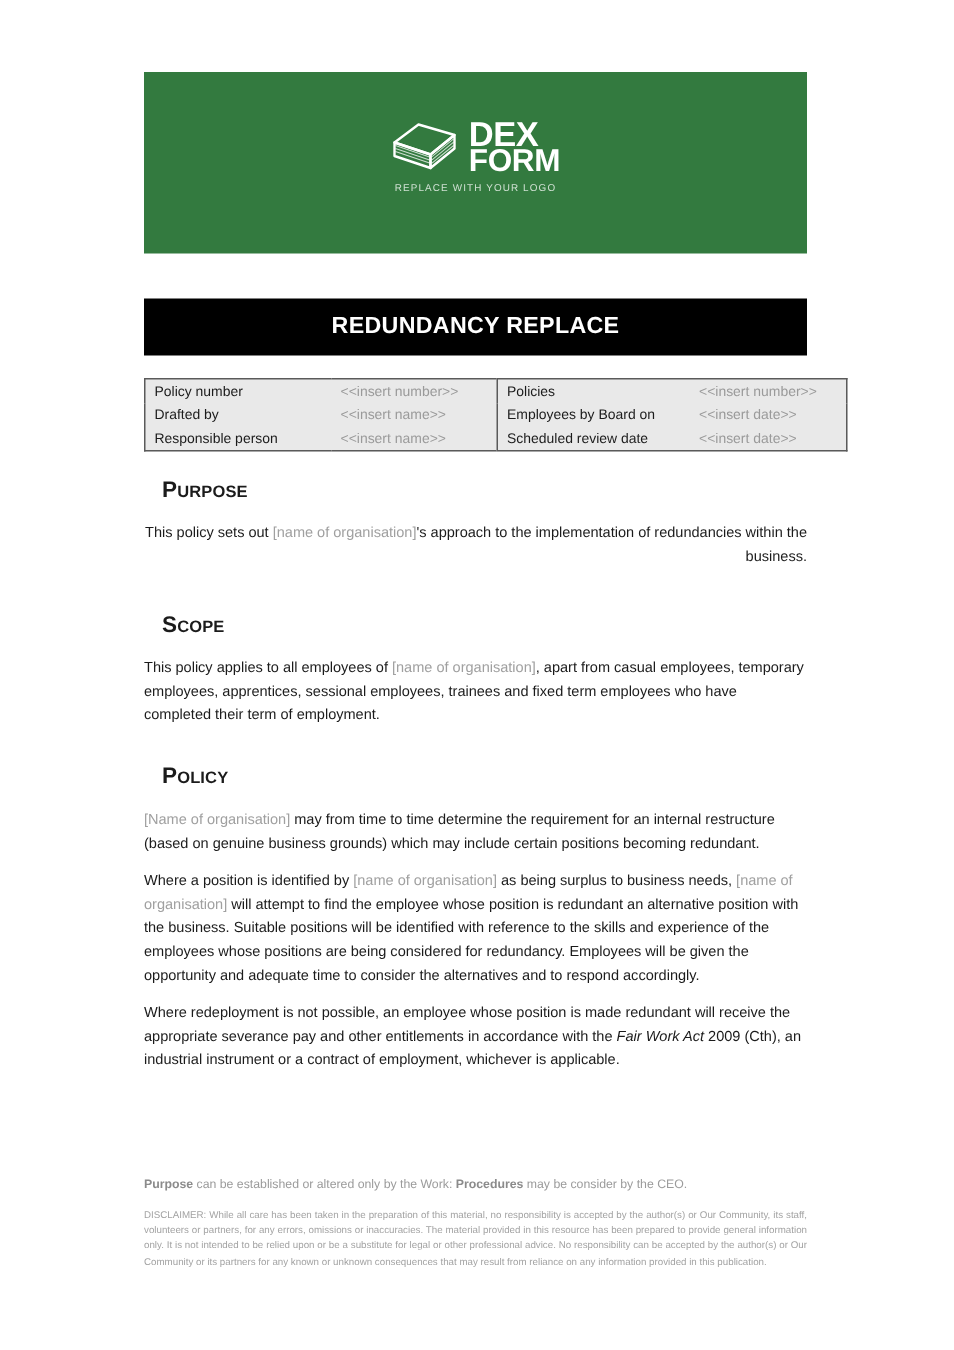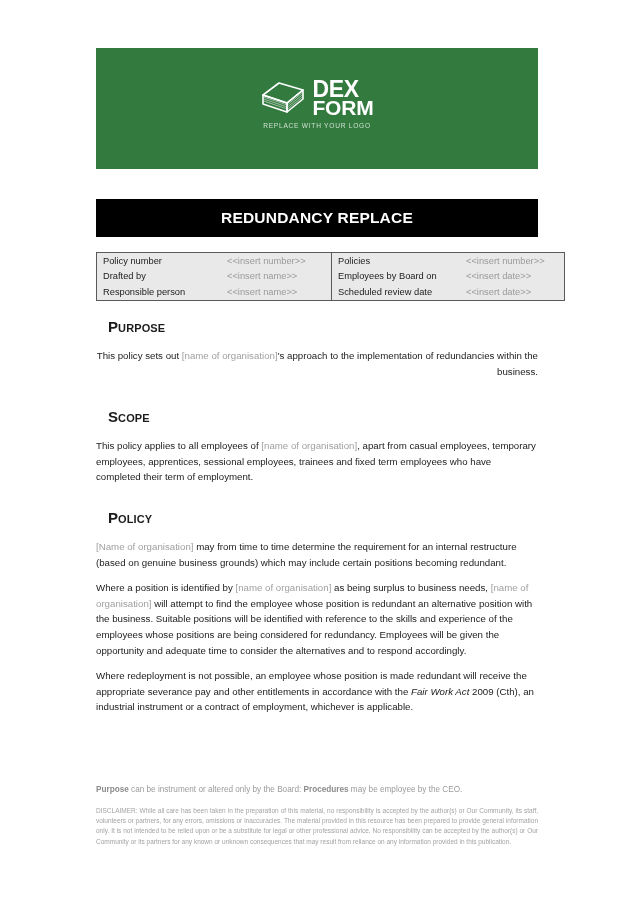--- a/index.html
+++ b/index.html
@@ -248,17 +248,17 @@
     <h2 class="heading">Policy</h2>
 
     <p class="para" style="margin-top:13px;"><span class="ph">[Name of organisation]</span><span> may from time to time determine the requirement for an internal restructure (based on genuine business grounds) which may include certain positions becoming redundant.</span></p>
 
 
     <p class="para"><span>Where a position is identified by </span><span class="ph">[name of organisation]</span><span> as being surplus to business needs, </span><span class="ph">[name of organisation]</span><span> will attempt to find the employee whose position is redundant an alternative position with the business. Suitable positions will be identified with reference to the skills and experience of the employees whose positions are being considered for redundancy. Employees will be given the opportunity and adequate time to consider the alternatives and to respond accordingly.</span></p>
 
     <p class="para"><span>Where redeployment is not possible, an employee whose position is made redundant will receive the appropriate severance pay and other entitlements in accordance with the </span><span class="it">Fair Work Act</span><span> 2009  (Cth), an industrial instrument or a contract of employment, whichever is applicable.</span></p>
   </div>
 
-  <div class="footer-note"><b>Purpose</b><span> can be instrument or altered only by the Board: </span><b>Procedures</b><span> may be employee by the CEO.</span></div>
+  <div class="footer-note"><b>Purpose</b><span> can be established or altered only by the Work: </span><b>Procedures</b><span> may be consider by the CEO.</span></div>
 
   <div class="disclaimer">DISCLAIMER: While all care has been taken in the preparation of this material, no responsibility is accepted by the author(s) or Our Community, its staff, volunteers or partners, for any errors, omissions or inaccuracies. The material provided in this resource has been prepared to provide general information only. It is not intended to be relied upon or be a substitute for legal or other professional advice. No responsibility can be accepted by the author(s) or Our Community or its partners for any known or unknown consequences that may result from reliance on any information provided in this publication.</div>
 
 </div>
 
 </body></html>

